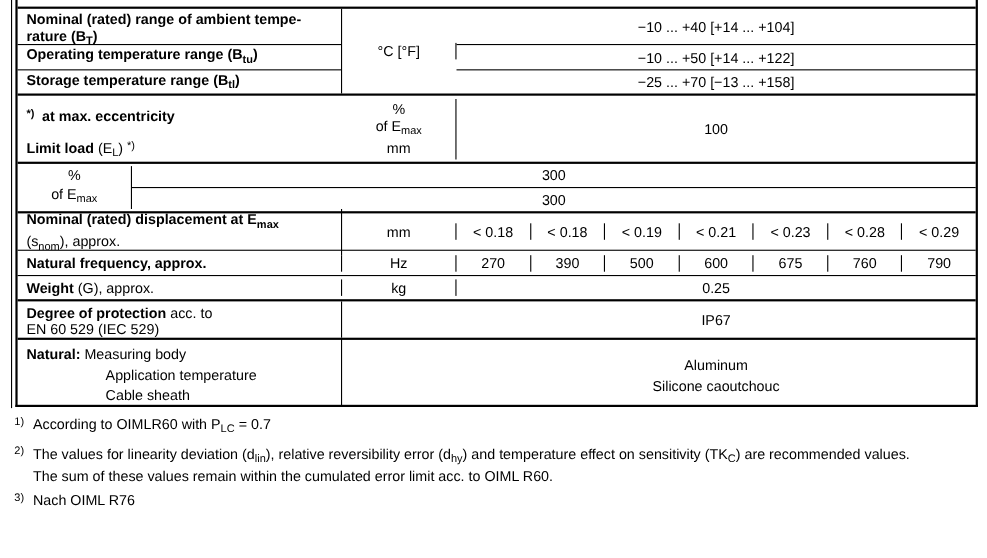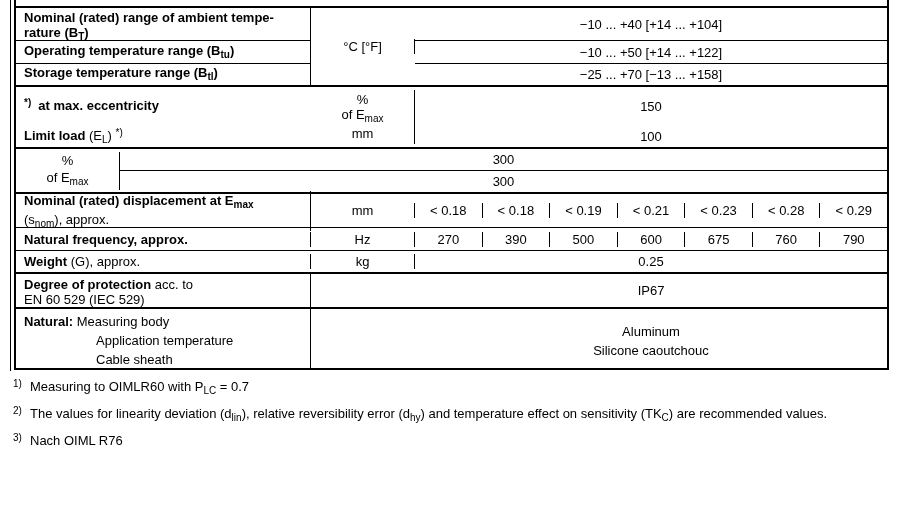--- a/index.html
+++ b/index.html
@@ -88,21 +88,20 @@
     <div class="cl" style="position:relative">
       <div class="nw" style="position:absolute;left:8px;top:8px"><span class="b">Limit load </span><span>(E</span><span class="sb">L</span><span>) </span><span class="sp">*)</span></div>
       <div class="nw b" style="position:absolute;left:8px;bottom:4px"><span class="sp" style="margin-right:7px">*)</span><span>at max. eccentricity</span></div>
     </div>
     <div class="cu" style="justify-content:space-between;padding:2px 0 3px">
       <div>%</div>
       <div><span>of E</span><span class="sb">max</span></div>
       <div>mm</div>
     </div>
     <div class="cv stack">
-      <div class="ctr" style="height:39px">150</div>
       <div class="ctr" style="height:21px">100</div>
     </div>
   </div>
 
   <div class="r bb2">
     <div class="cu" style="line-height:17px">
       <div>%</div>
       <div><span>of E</span><span class="sb">max</span></div>
     </div>
     <div class="cv stack">
@@ -169,23 +168,24 @@
     <div class="cv" style="padding-top:4px;line-height:19px;text-align:center">
       <div>Aluminum</div>
       <div>Silicone caoutchouc</div>
     </div>
   </div>
 
 </div>
 
 <div class="fns">
   <div class="fn">
-    <span class="mk">1)</span><span>Measuring to OIMLR60 with P</span><span class="sb">LC</span><span> = 0.7</span>
+    <span class="mk">1)</span><span>According to OIMLR60 with P</span><span class="sb">LC</span><span> = 0.7</span>
   </div>
   <div class="fn">
     <div>
       <span class="mk">2)</span><span>The values for linearity deviation (d</span><span class="sb">lin</span><span>), relative reversibility error (d</span><span class="sb">hy</span><span>) and temperature effect on sensitivity (TK</span><span class="sb">C</span><span>) are recommended values.</span>
     </div>
+    <div class="fn2line">The sum of these values remain within the cumulated error limit acc. to OIML R60.</div>
   </div>
   <div class="fn">
     <span class="mk">3)</span><span>Nach OIML R76</span>
   </div>
 </div>
 
 </body></html>

